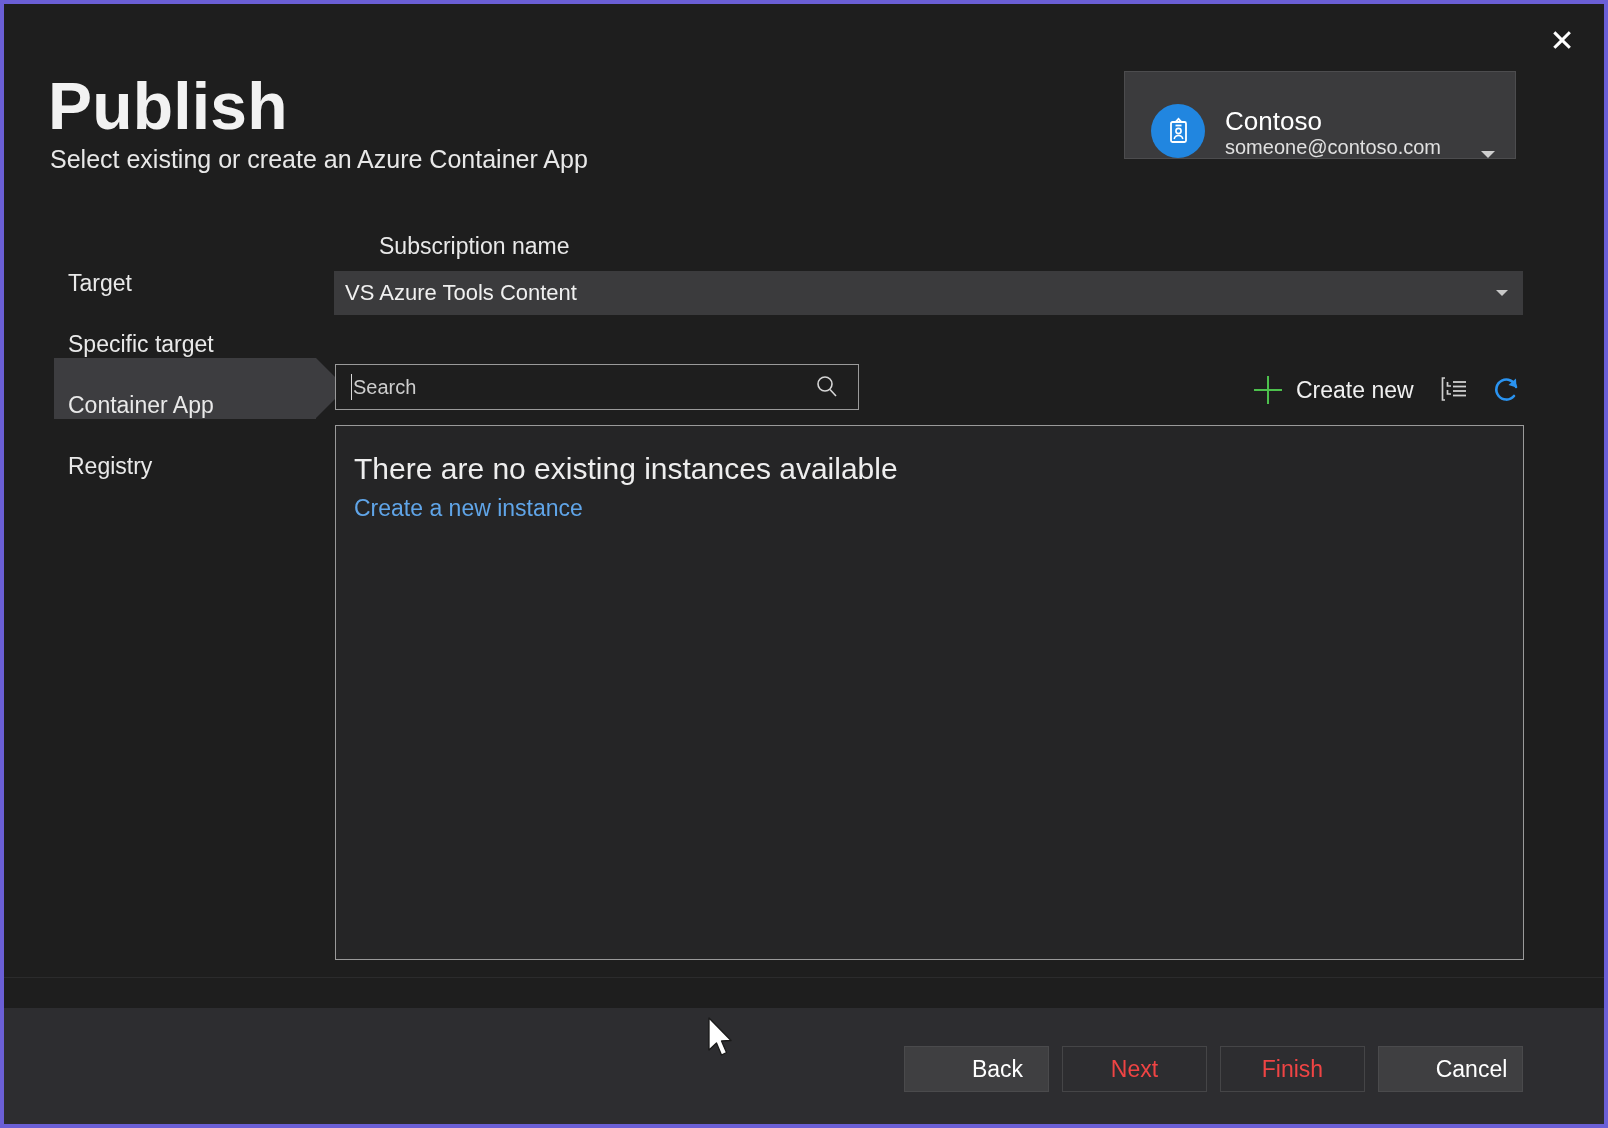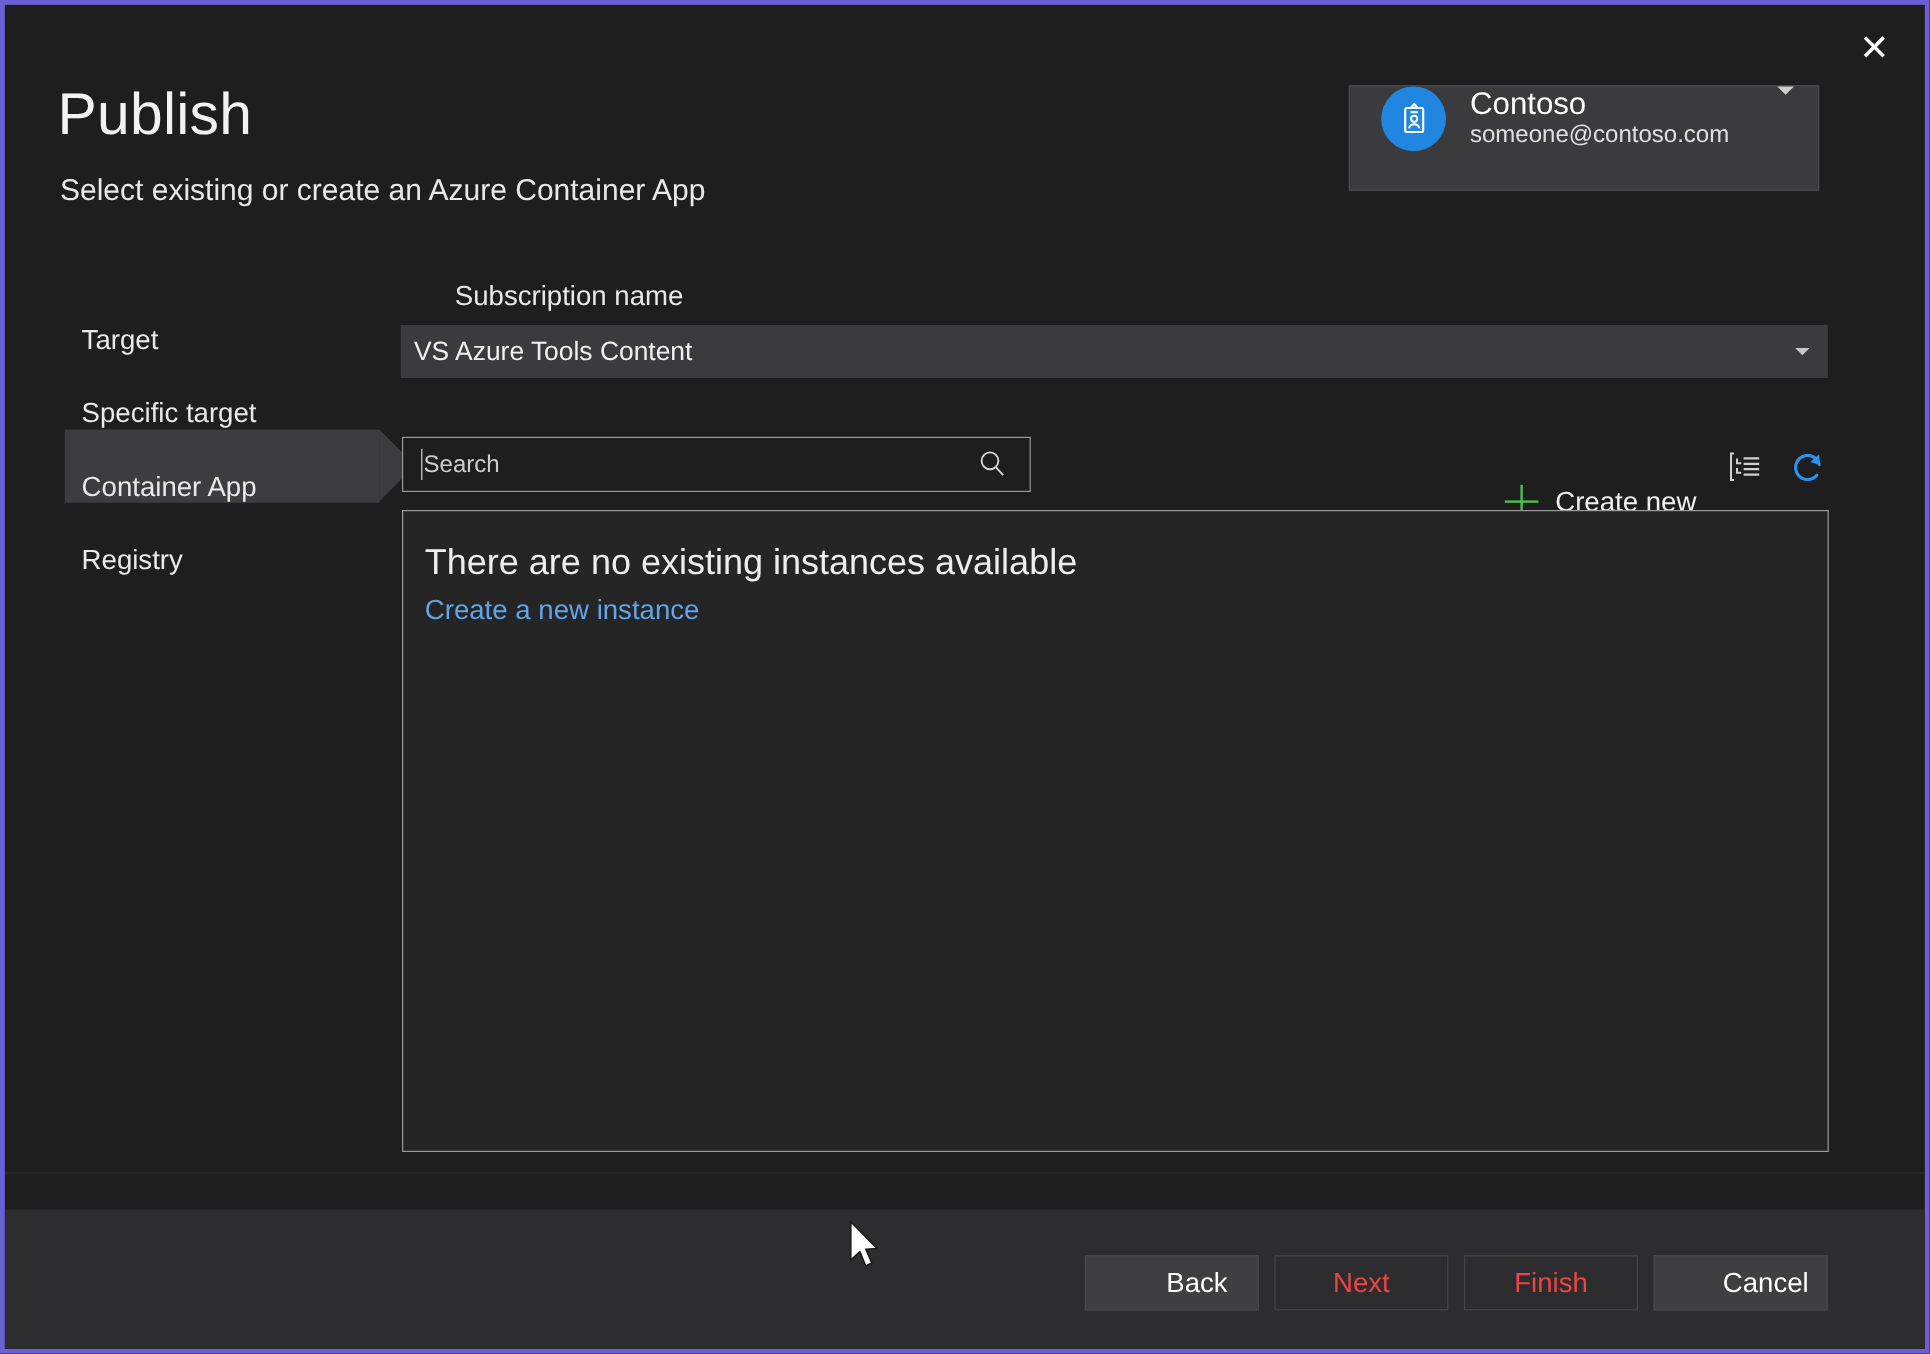--- a/index.html
+++ b/index.html
@@ -37,22 +37,22 @@
     line-height: 1;
     font-weight: 300;
     cursor: pointer;
   }
 
   
   #page-title {
     position: absolute;
     left: 44px;
     top: 64px;
-    font-size: 49px;
-    font-weight: 400;
+    font-size: 66px;
+    font-weight: 700;
     color: #f2f2f2;
     letter-spacing: 0.2px;
   }
   #page-subtitle {
     position: absolute;
     left: 46px;
     top: 141px;
     font-size: 25px;
     font-weight: 400;
     color: #e8e8e8;
@@ -61,21 +61,21 @@
   
   #account-badge {
     position: absolute;
     left: 1120px;
     top: 67px;
     width: 392px;
     height: 88px;
     background: #3b3b3d;
     border: 1px solid #4c4c4e;
     display: flex;
-    align-items: flex-start;
+    align-items: flex-end;
     cursor: pointer;
   }
   #account-avatar {
     margin-left: 26px;
     width: 54px;
     height: 54px;
     border-radius: 50%;
     background: #2186e0;
     display: flex;
     align-items: center;
@@ -194,21 +194,20 @@
 
   
   #create-new-btn {
     position: absolute;
     left: 1250px;
     top: 366px;
     height: 40px;
     display: flex;
     align-items: center;
     cursor: pointer;
-    margin-top: 28px;
   }
   #plus-icon {
     position: relative;
     width: 28px; height: 28px;
     flex: 0 0 auto;
   }
   #plus-icon::before, #plus-icon::after {
     content: "";
     position: absolute;
     background: #4dc04d;

